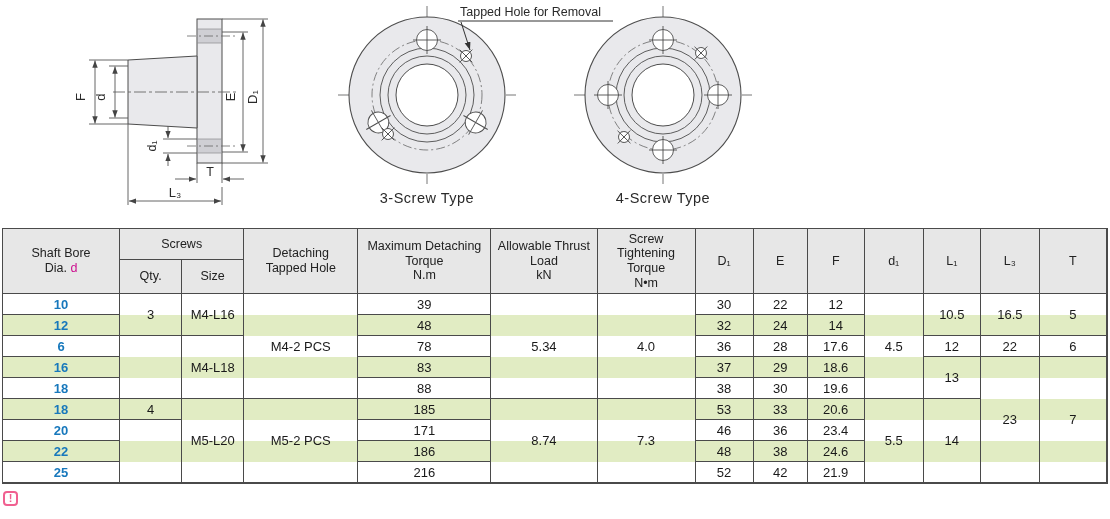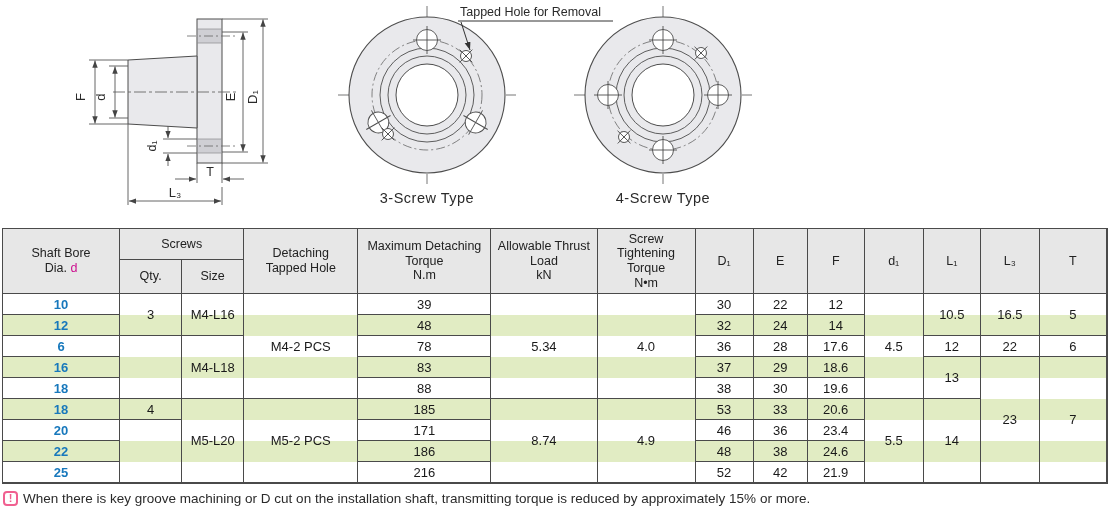--- a/index.html
+++ b/index.html
@@ -314,21 +314,21 @@
           <td>30</td>
           <td>19.6</td>
         </tr>
         <tr>
           <td class="bore">18</td>
           <td>4</td>
           <td rowspan="4">M5-L20</td>
           <td rowspan="4">M5-2 PCS</td>
           <td>185</td>
           <td rowspan="4">8.74</td>
-          <td rowspan="4">4.9</td>
+          <td rowspan="4">7.3</td>
           <td>53</td>
           <td>33</td>
           <td>20.6</td>
           <td rowspan="4">5.5</td>
           <td rowspan="4">14</td>
         </tr>
         <tr>
           <td class="bore">20</td>
           <td rowspan="3"></td>
           <td>171</td>
@@ -349,14 +349,13 @@
           <td>52</td>
           <td>42</td>
           <td>21.9</td>
         </tr>
       </tbody>
   </table>
 </div>
 
 <div class="note">
   <span class="note-icon">!</span>
-  <span>When there is key groove machining or D cut on the installation shaft, transmitting torque is reduced by approximately 15% or more.</span>
 </div>
 
 </body></html>

